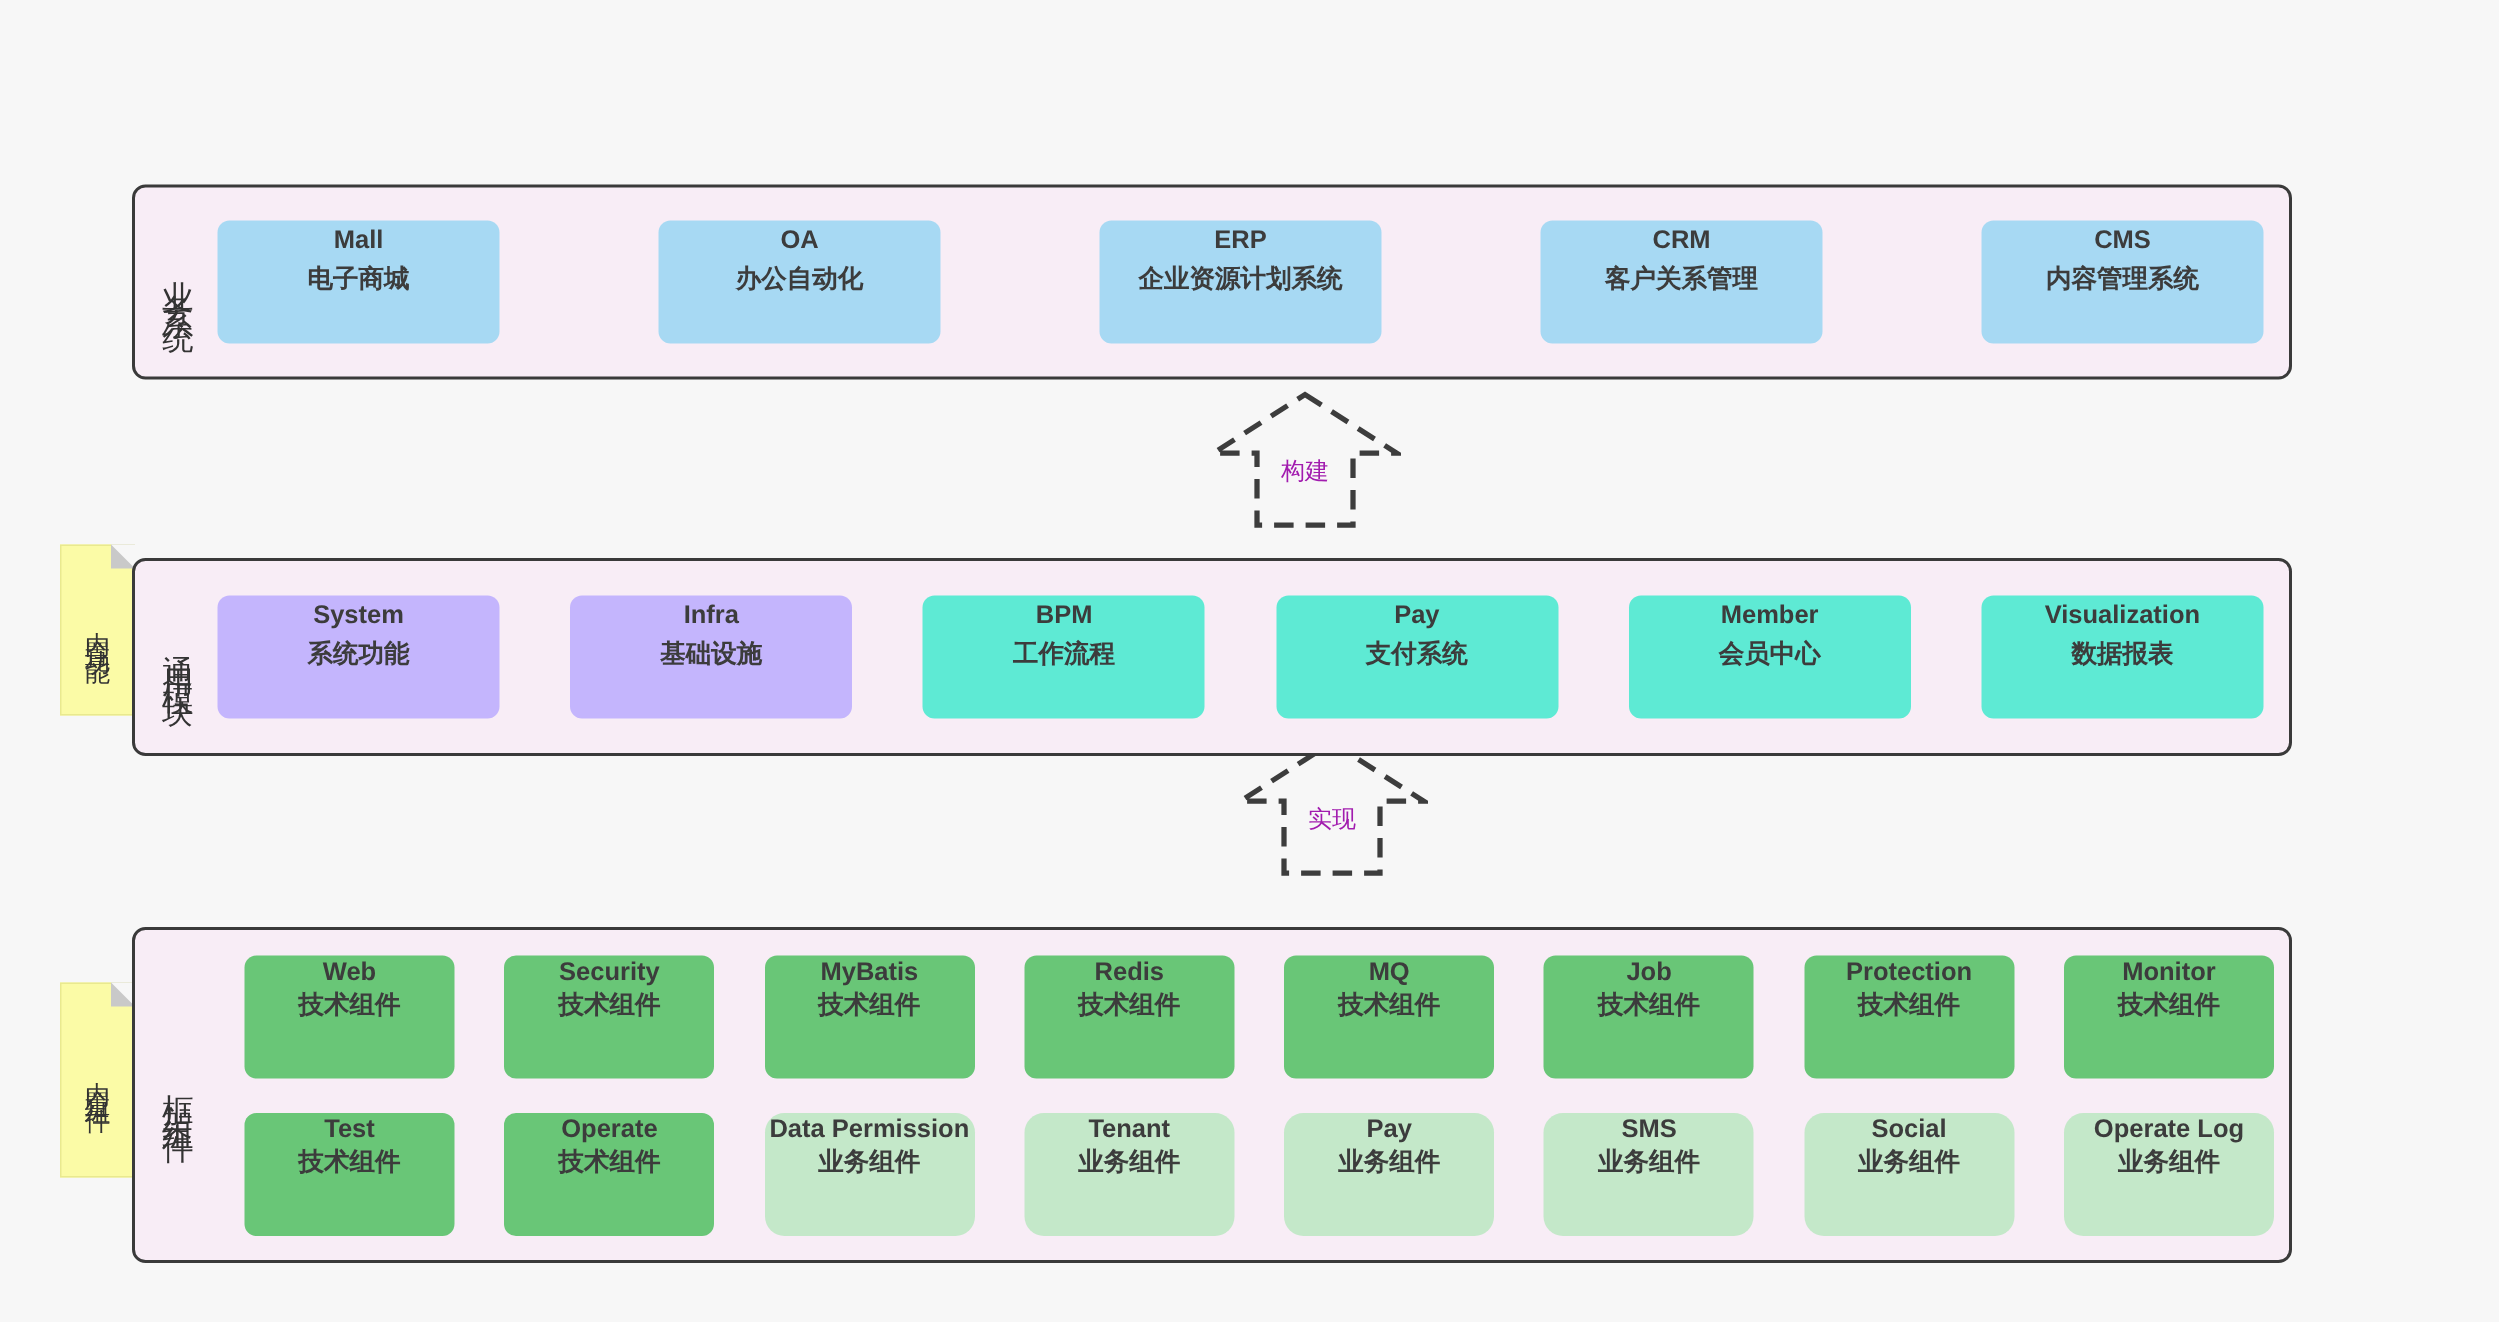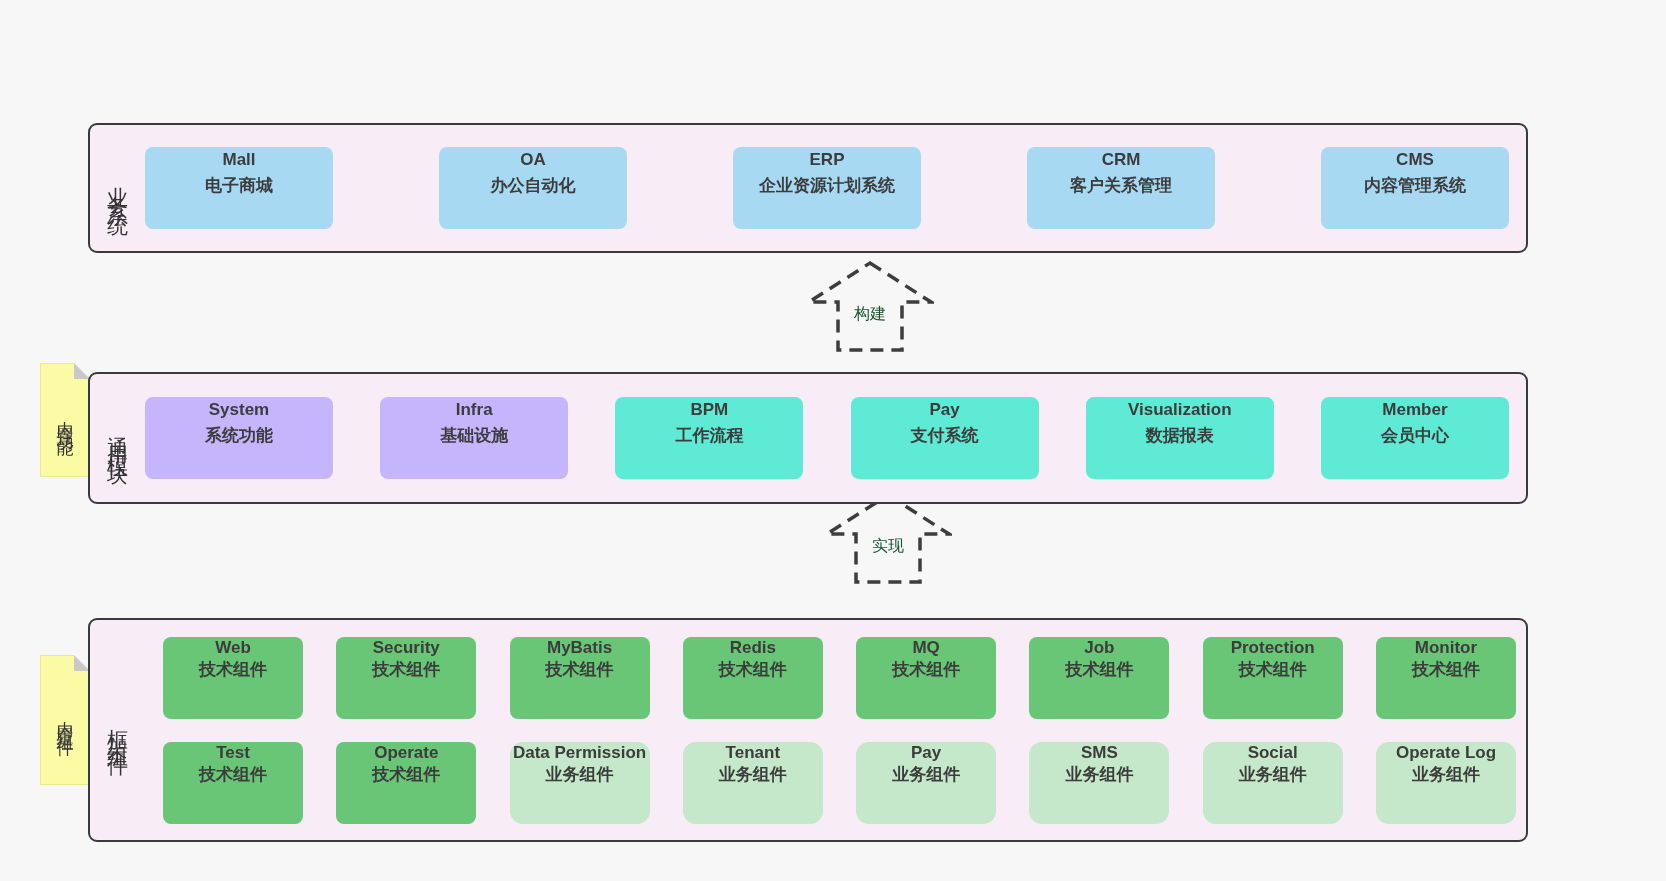--- a/index.html
+++ b/index.html
@@ -57,21 +57,21 @@
   .note-1{top:363px;height:114px;}
   .note-2{top:655px;height:130px;}
   .band{z-index:2;}
   
   .arrow{position:absolute;width:128px;height:94px;z-index:0;}
   .arrow-1{left:806px;top:260px;}
   .arrow-2{left:824px;top:492px;text-decoration:underline;}
   .arrow svg{position:absolute;inset:0;}
   .arrow-label{
     position:absolute;left:50%;top:42px;transform:translateX(-50%);
-    background:#f7f7f7;padding:2px 3px;font-size:16px;color:#14532d;
+    background:#f7f7f7;padding:2px 3px;font-size:16px;color:#a21caf;
     white-space:nowrap;
   }
 </style>
 </head>
 <body>
 
 <div class="band band-top">
   <div class="band-label">业务系统</div>
   <div class="boxes">
     <div class="box c-blue">
@@ -118,26 +118,26 @@
     </div>
     <div class="box c-pink">
       <span>BPM</span>
       <span>工作流程</span>
     </div>
     <div class="box c-pink">
       <span>Pay</span>
       <span>支付系统</span>
     </div>
     <div class="box c-pink">
+      <span>Member</span>
+      <span>会员中心</span>
+    </div>
+    <div class="box c-pink">
       <span>Visualization</span>
       <span>数据报表</span>
-    </div>
-    <div class="box c-pink">
-      <span>Member</span>
-      <span>会员中心</span>
     </div>
   </div>
 </div>
 
 <div class="arrow arrow-2">
   <svg viewBox="0 0 128 94">
     <polygon points="64,3 125,42 96,42 96,90 32,90 32,42 3,42" fill="none" stroke="#3d3d3d" stroke-width="3.5" stroke-dasharray="13 8"></polygon>
   </svg>
   <div class="arrow-label">实现</div>
 </div>

